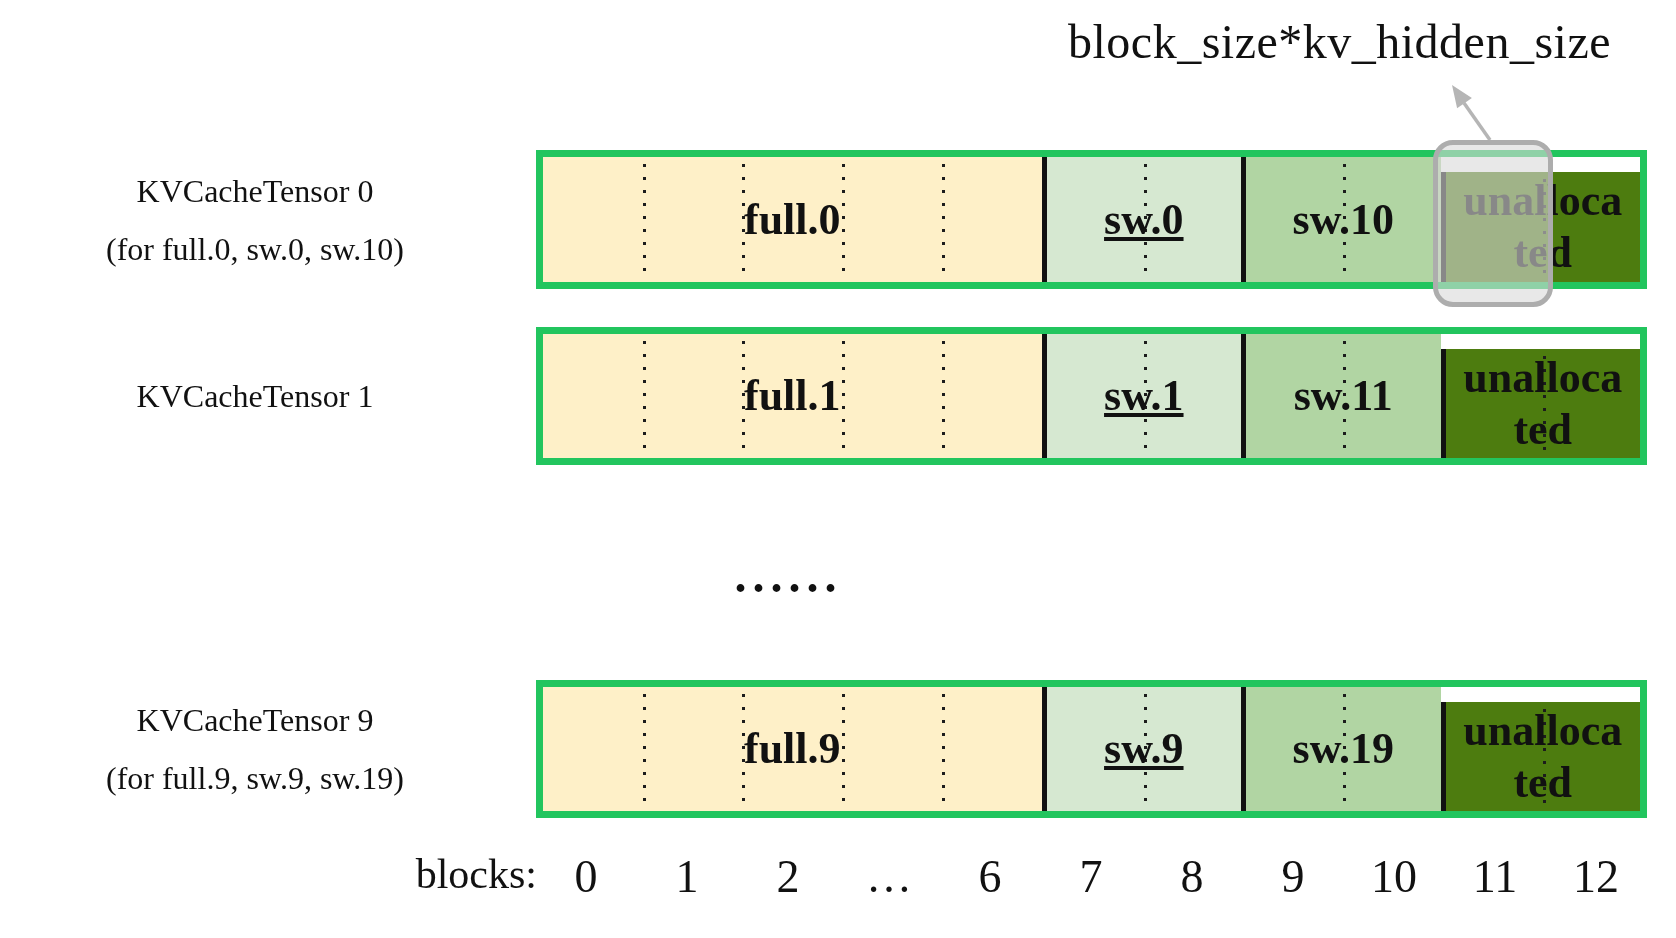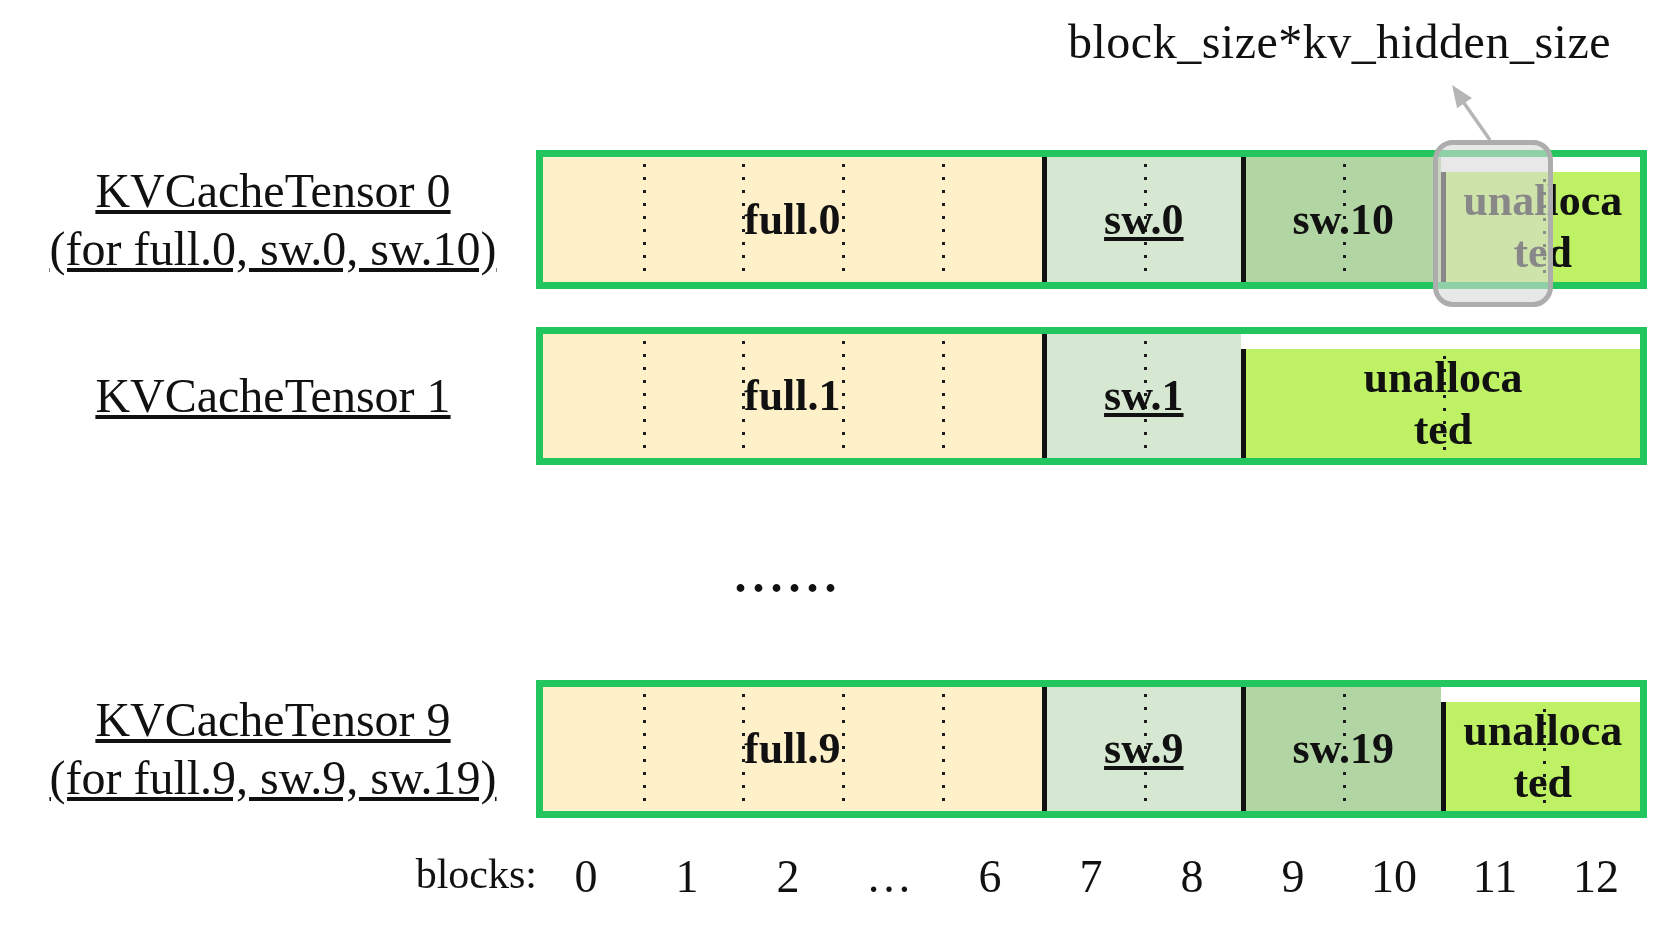--- a/index.html
+++ b/index.html
@@ -12,23 +12,23 @@
 
   
   .annotation {
     position: absolute; left: 1068px; top: 14px;
     font-size: 48px; letter-spacing: 0.5px; white-space: nowrap;
   }
   .arrow-wrap { position: absolute; left: 1420px; top: 60px; width: 170px; height: 130px; }
 
   
   .row-label {
-    position: absolute; left: 20px; width: 506px;
+    position: absolute; left: 2px; width: 506px;
     display: flex; flex-direction: column; justify-content: center; align-items: center;
-    text-align: center; font-size: 48px; line-height: 58px; white-space: nowrap; text-decoration: underline;
+    text-align: center; font-size: 32px; line-height: 58px; white-space: nowrap;
   }
   .row-label.r0 { top: 150px; height: 139px; }
   .row-label.r1 { top: 327px; height: 138px; }
   .row-label.r9 { top: 680px; height: 138px; }
 
   
   .bar {
     position: absolute; left: 536px; width: 1111px;
     border: 7px solid #22c55e; background: #fff; display: flex;
   }
@@ -37,21 +37,21 @@
   .bar.r9 { top: 680px; height: 138px; }
 
   .sec {
     position: relative; display: flex; align-items: center; justify-content: center;
     font-weight: bold; font-size: 44px; line-height: 52px; text-align: center;
   }
   .sec + .sec { border-left: 5px solid #111; }
   .sec.full  { flex: 0 0 45.45%; background: #FEF0C8; }
   .sec.sw    { flex: 0 0 18.18%; background: #D6E8D1; text-decoration: underline; }
   .sec.sw2   { flex: 0 0 18.19%; background: #B1D5A3; }
-  .sec.unall { flex: 1 1 auto;   background: #bef264; margin-top: 15px; }
+  .sec.unall { flex: 1 1 auto;   background: #4d7c0f; margin-top: 15px; }
   .sec .lbl { position: relative; z-index: 2; }
 
   
   .dsep {
     position: absolute; top: 7px; bottom: 7px; width: 3px; z-index: 1;
     background: repeating-linear-gradient(to bottom, #1c1c1c 0 3px, transparent 3px 13px);
   }
   .full .dsep.p20 { left: 20%; } .full .dsep.p40 { left: 40%; }
   .full .dsep.p60 { left: 60%; } .full .dsep.p80 { left: 80%; }
   .dsep.p50 { left: 50%; }
@@ -131,20 +131,24 @@
     <div class="sec full">
       <div class="dsep p20"></div>
       <div class="dsep p40"></div>
       <div class="dsep p60"></div>
       <div class="dsep p80"></div>
       <span class="lbl">full.1</span>
     </div>
     <div class="sec sw">
       <div class="dsep p50"></div>
       <span class="lbl">sw.1</span>
+    </div>
+    <div class="sec sw2">
+      <div class="dsep p50"></div>
+      <span class="lbl">sw.11</span>
     </div>
     <div class="sec unall">
       <div class="dsep p50"></div>
       <span class="lbl">
         <span>unalloca</span><br>
         <span>ted</span>
       </span>
     </div>
   </div>
 

